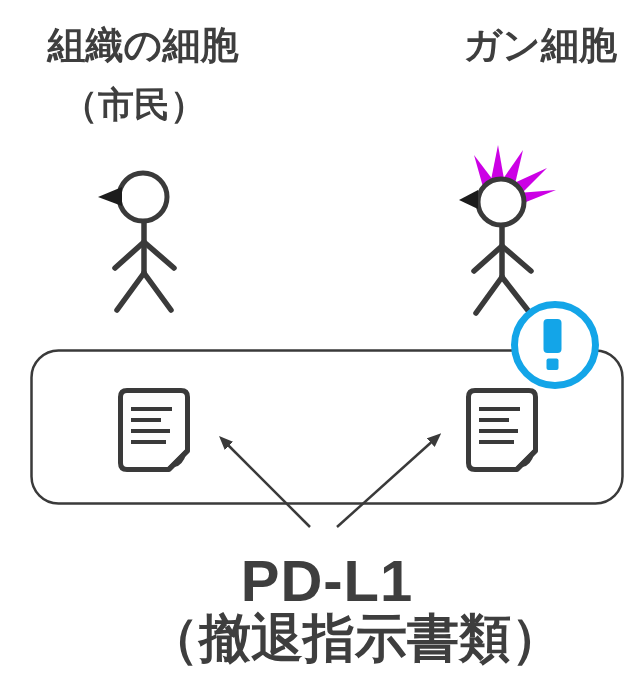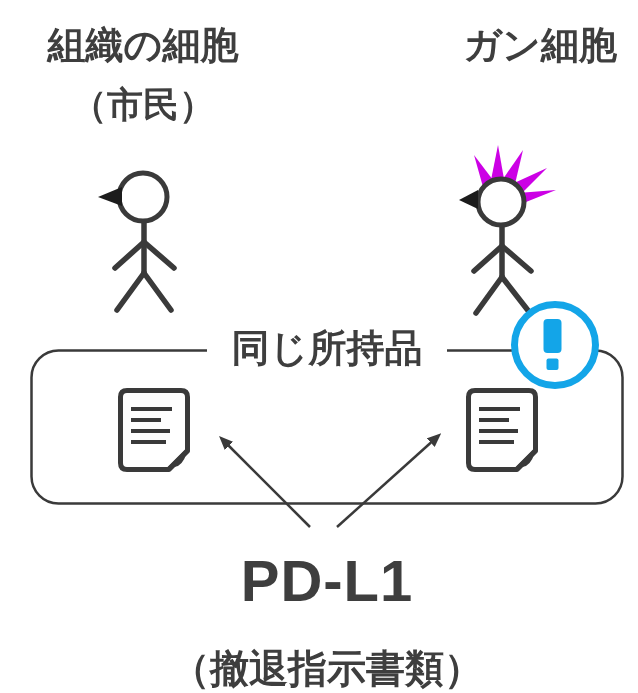--- a/index.html
+++ b/index.html
@@ -13,21 +13,21 @@
     position:absolute;font-weight:700;color:var(--text,#3e3e3e);
     text-align:center;line-height:1;white-space:nowrap;
   }
   .title{font-size:38px;}
   .subtitle{font-size:36px;}
   .box-label{
     font-size:38px;height:44px;line-height:44px;
     background:var(--background,#ffffff);
   }
   .pdl1{font-size:58px;letter-spacing:1px;}
-  .pdl1-sub{font-size:39px;margin-top:37px;}
+  .pdl1-sub{font-size:52px;}
   
   .head{fill:#fff;stroke:var(--line,#3a3a3a);stroke-width:5;}
   .limb{stroke:var(--line,#3a3a3a);stroke-width:5.5;stroke-linecap:round;fill:none;}
   .nose{fill:var(--black,#1c1c1c);}
   .spike{fill:var(--spike-magenta,#cc00e5);}
   .box-border{fill:none;stroke:var(--line,#3a3a3a);stroke-width:2.5;}
   .doc-outline{fill:#fff;stroke:var(--line,#3a3a3a);stroke-width:5;stroke-linejoin:round;}
   .doc-fold{fill:var(--line,#3a3a3a);}
   .doc-line{stroke:var(--line,#3a3a3a);stroke-width:4;stroke-linecap:butt;fill:none;}
   .arrow{stroke:var(--line,#3a3a3a);stroke-width:2.5;fill:none;}
@@ -96,22 +96,21 @@
     <path class="arrow" d="M337,527 L436,438" marker-end="url(#ah)"></path>
 
     <g>
       <circle class="alert-ring" cx="555" cy="345" r="40.5"></circle>
       <rect class="alert-mark" x="543.5" y="319" width="18" height="34" rx="4"></rect>
       <rect class="alert-mark" x="546.5" y="358.5" width="12" height="11.5" rx="2"></rect>
     </g>
   </svg>
 
   <div class="t title" style="left:23px;top:26px;width:240px;">組織の細胞</div>
-  <div class="t subtitle" style="left:23px;top:87px;width:240px;">（市民）</div>
+  <div class="t subtitle" style="left:14px;top:87px;width:240px;">（市民）</div>
 
   <div class="t title" style="left:377px;top:26px;width:240px;text-align:right;">ガン細胞</div>
 
-  <div class="t box-label" style="left:207px;top:326px;width:240px;">同じ所持品</div>
 
   <div class="t pdl1" style="left:147px;top:552px;width:360px;">PD-L1</div>
   <div class="t pdl1-sub" style="left:147px;top:612px;width:360px;">（撤退指示書類）</div>
 
 </div>
 
 </body></html>

